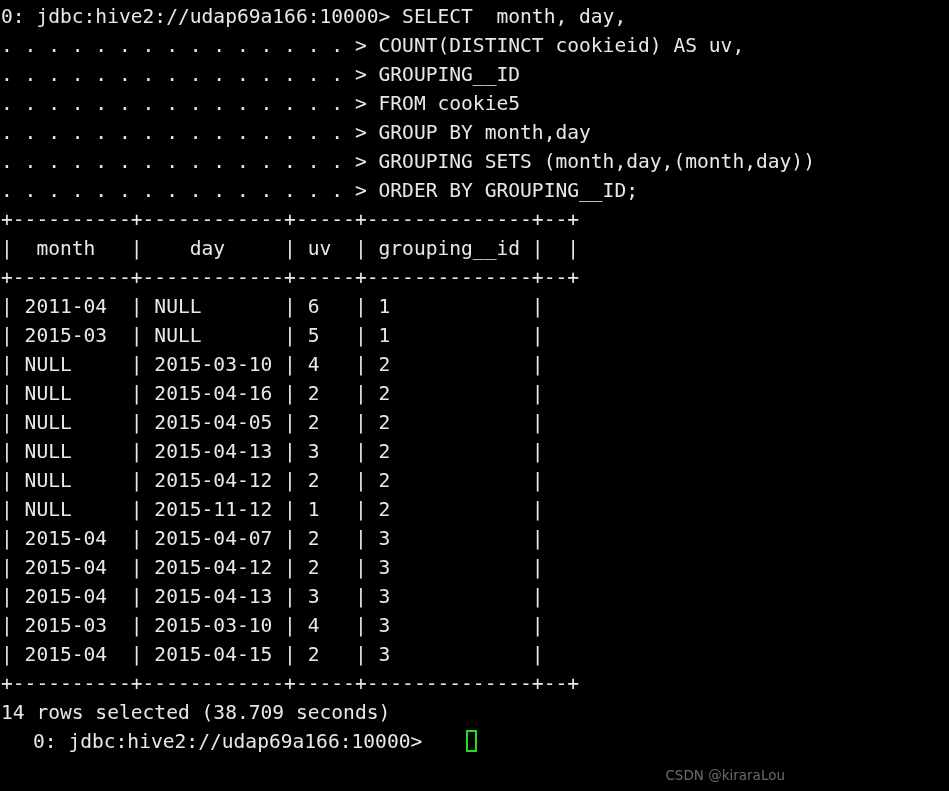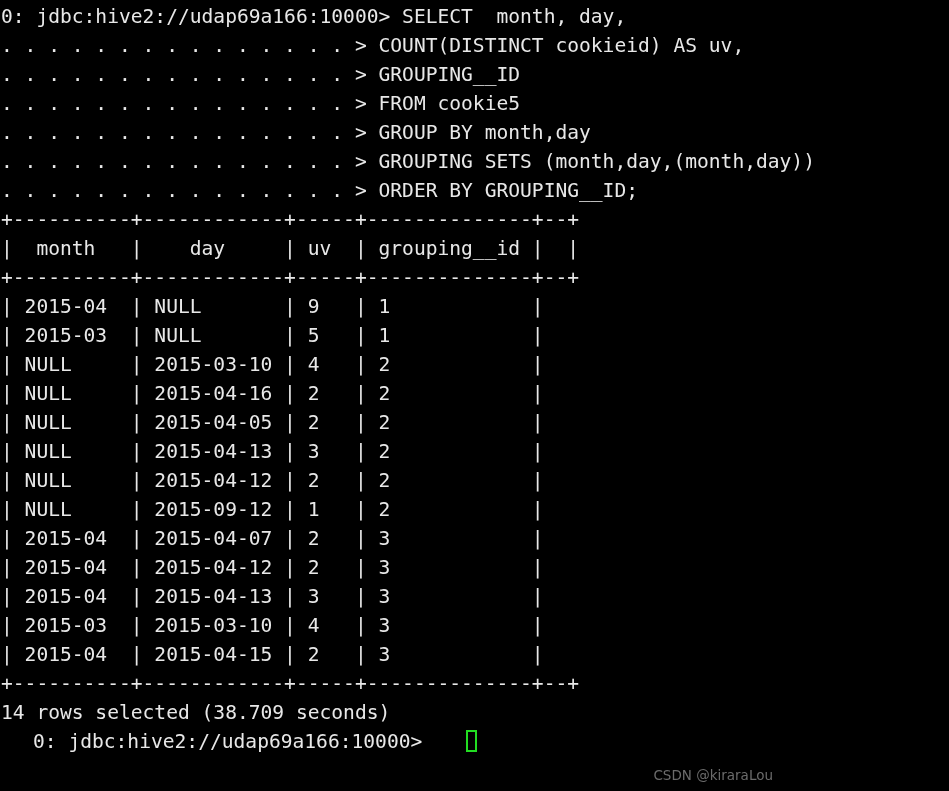--- a/index.html
+++ b/index.html
@@ -42,21 +42,21 @@
     display: inline-block;
     width: 11px;
     height: 22px;
     border: 2px solid #22dd22;
     box-sizing: border-box;
     vertical-align: -4px;
     margin-left: 0px;
   }
   .watermark {
     position: absolute;
-    right: 12px;
+    right: 0;
     bottom: 8px;
     font-family: "DejaVu Sans", "Liberation Sans", sans-serif;
     font-size: 13.5px;
     color: #6b6b6b;
     white-space: pre;
   }
 </style>
 </head>
 <body>
 
@@ -67,28 +67,28 @@
   <div class="line">. . . . . . . . . . . . . . . &gt; GROUPING__ID</div>
   <div class="line">. . . . . . . . . . . . . . . &gt; FROM cookie5</div>
   <div class="line">. . . . . . . . . . . . . . . &gt; GROUP BY month,day</div>
   <div class="line">. . . . . . . . . . . . . . . &gt; GROUPING SETS (month,day,(month,day))</div>
   <div class="line">. . . . . . . . . . . . . . . &gt; ORDER BY GROUPING__ID;</div>
 
   <div class="line sep">+----------+------------+-----+--------------+--+</div>
   <div class="line">|  month   |    day     | uv  | grouping__id |  |</div>
   <div class="line sep">+----------+------------+-----+--------------+--+</div>
 
-  <div class="line">| 2015-04  | NULL       | 9   | 1            |</div>
+  <div class="line">| 2011-04  | NULL       | 6   | 1            |</div>
   <div class="line">| 2015-03  | NULL       | 5   | 1            |</div>
   <div class="line">| NULL     | 2015-03-10 | 4   | 2            |</div>
   <div class="line">| NULL     | 2015-04-16 | 2   | 2            |</div>
   <div class="line">| NULL     | 2015-04-05 | 2   | 2            |</div>
   <div class="line">| NULL     | 2015-04-13 | 3   | 2            |</div>
   <div class="line">| NULL     | 2015-04-12 | 2   | 2            |</div>
-  <div class="line">| NULL     | 2015-09-12 | 1   | 2            |</div>
+  <div class="line">| NULL     | 2015-11-12 | 1   | 2            |</div>
   <div class="line">| 2015-04  | 2015-04-07 | 2   | 3            |</div>
   <div class="line">| 2015-04  | 2015-04-12 | 2   | 3            |</div>
   <div class="line">| 2015-04  | 2015-04-13 | 3   | 3            |</div>
   <div class="line">| 2015-03  | 2015-03-10 | 4   | 3            |</div>
   <div class="line">| 2015-04  | 2015-04-15 | 2   | 3            |</div>
 
   <div class="line sep">+----------+------------+-----+--------------+--+</div>
 
   <div class="line">14 rows selected (38.709 seconds)</div>
 

